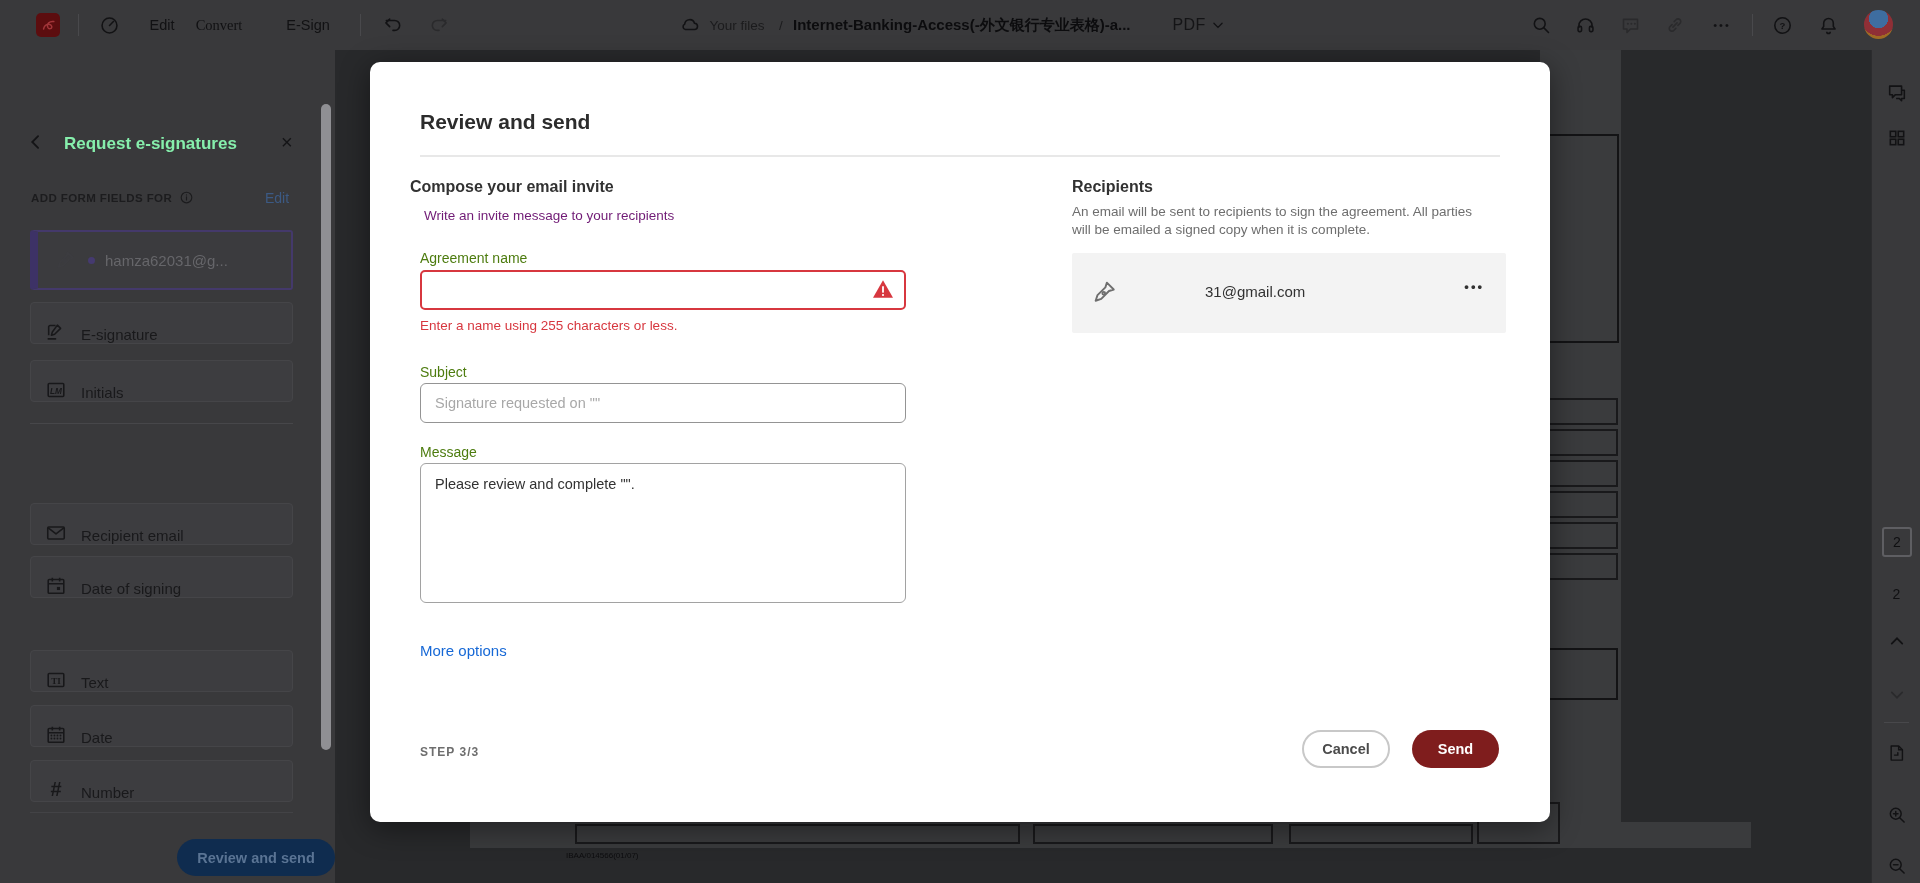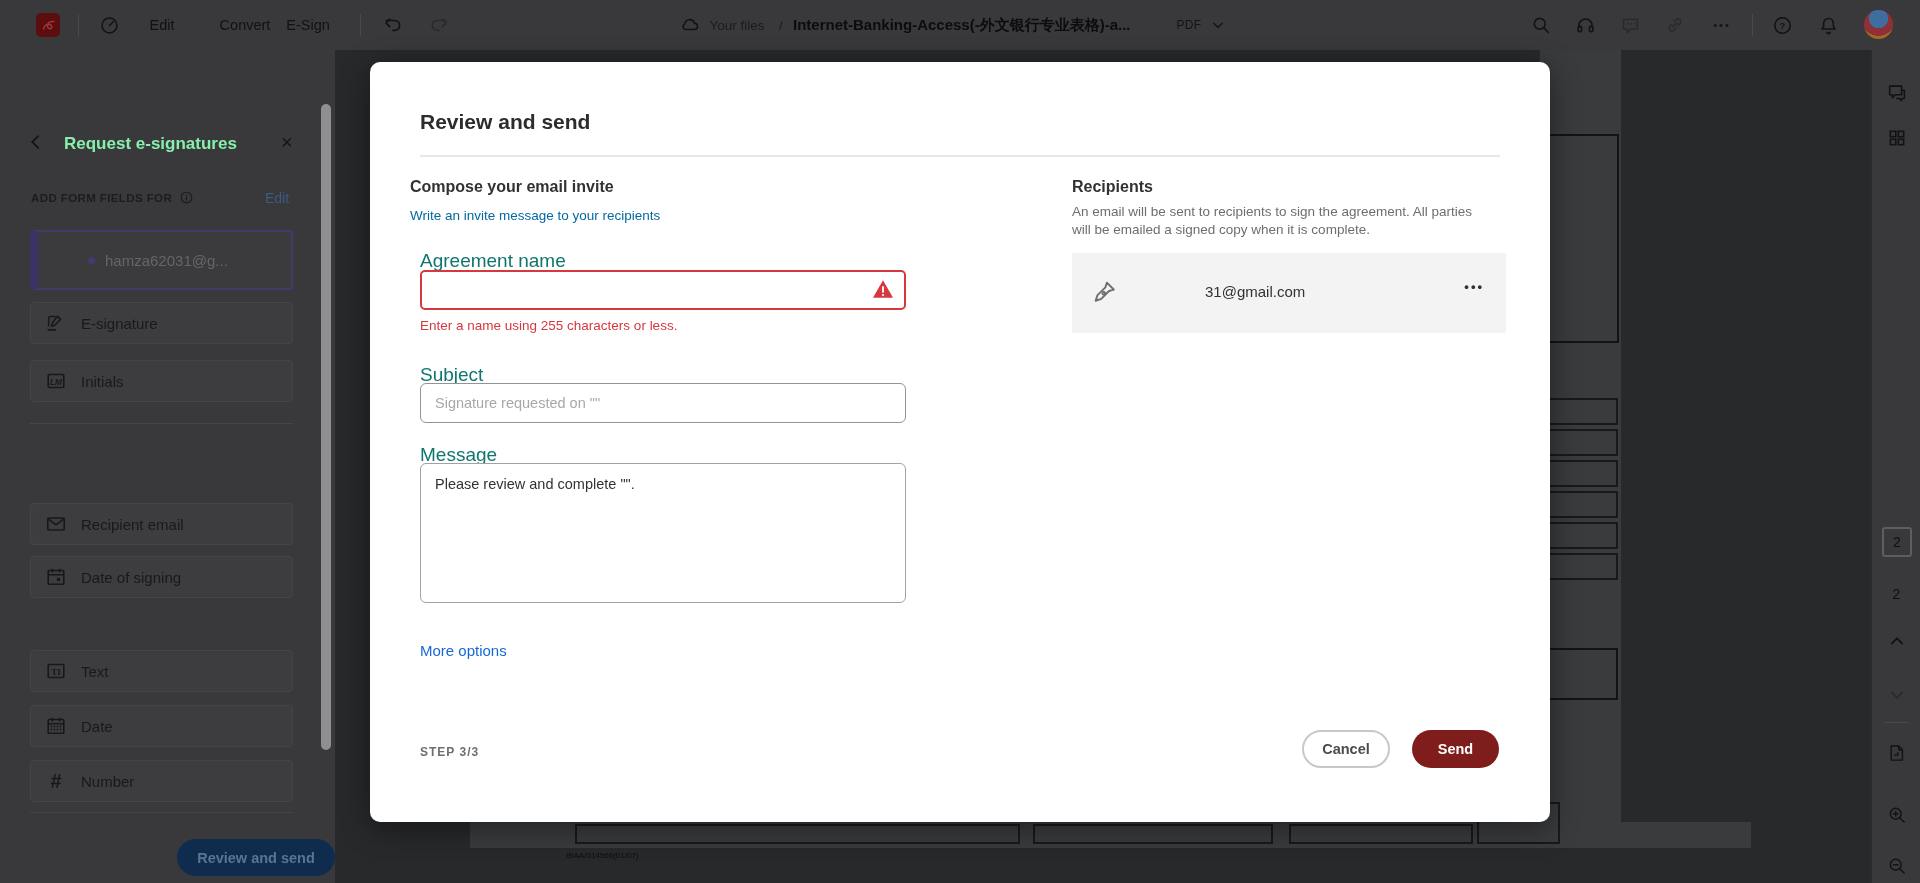--- a/index.html
+++ b/index.html
@@ -9,38 +9,38 @@
 
   
   .topbar { position:absolute; left:0; top:0; width:1920px; height:50px; background:#39393b; z-index:2; }
   .tb-item { position:absolute; top:0; height:50px; display:flex; align-items:center; justify-content:center; color:#121214; }
   .tb-menu { font-size:14.5px; color:#111113; cursor:default; }
   .vdiv { position:absolute; top:14px; width:1px; height:22px; background:#49494c; }
   .logo { position:absolute; left:36px; top:13px; width:24px; height:24px; border-radius:5px; background:#5c0d0f; display:flex; align-items:center; justify-content:center; }
   .dimmed { opacity:.38; }
   .crumb-dim { color:#1b1b1d; font-size:13.5px; }
   .fname { color:#0c0c0e; font-weight:bold; font-size:15px; max-width:372px; white-space:nowrap; overflow:hidden; }
-  .pdf-badge { color:#141416; font-size:12px; letter-spacing:.4px; }
+  .pdf-badge { color:#141416; font-size:16px; letter-spacing:.4px; }
   .dots { font-size:11px; letter-spacing:2px; color:#121214; }
   .avatar { position:absolute; left:1864px; top:10px; width:29px; height:29px; border-radius:50%;
             background:radial-gradient(circle at 50% 30%, #3e6da0 0 38%, #8f2f36 39% 68%, #a06a24 69%); }
 
   .sidebar { position:absolute; left:0; top:50px; width:335px; height:833px; background:#39393b; z-index:2; }
   .sb-title { position:absolute; left:64px; top:84px; font-size:17px; font-weight:bold; color:#86efac; }
   .sb-back { position:absolute; left:26px; top:82px; width:22px; height:22px; color:#141416; }
   .sb-close { position:absolute; left:281px; top:81px; font-size:20px; color:#141416; }
   .sb-caption { font-size:11.5px; letter-spacing:.4px; color:#1c1c1e; font-weight:bold; }
   .sb-edit { position:absolute; left:265px; top:140px; font-size:14px; color:#3c5a84; }
   .chip { position:absolute; left:30px; top:180px; width:263px; height:60px; background:#3b3b3e;
           border:2px solid #44396b; border-left:8px solid #3d3266; border-radius:3px;
           display:flex; align-items:center; gap:10px; padding-left:16px; }
   .chip-dot { width:7px; height:7px; border-radius:50%; background:#453a70; }
   .chip-mail { color:#66666a; font-size:15px; }
   .fieldbtn { position:absolute; left:30px; width:263px; height:42px; background:#3d3d40; border:1px solid #454548;
-              border-radius:4px; display:flex; align-items:center; gap:14px; padding-left:14px; color:#18181a; }
+              border-radius:4px; display:flex; align-items:flex-end; gap:14px; padding-left:14px; color:#18181a; }
   .fieldbtn .lbl { font-size:15px; color:#19191b; }
   .hline { position:absolute; left:30px; width:263px; height:1px; background:#47474a; }
   .sb-scroll { position:absolute; left:321px; top:54px; width:10px; height:646px; border-radius:5px; background:#8f8f93; }
   .sb-footer-btn { position:absolute; left:177px; top:789px; width:158px; height:37px; border-radius:19px;
                    background:#0f2c4f; color:#5a7494; font-weight:bold; font-size:14.5px; border:none;
                    display:flex; align-items:center; justify-content:center; }
 
   .viewer { position:absolute; left:335px; top:50px; width:1536px; height:833px; background:#28292b; z-index:1; }
   .pagefrag { position:absolute; background:#3a3b3d; }
   .pf-box { position:absolute; border:2px solid #131315; color:#0e0e10; font-size:11px; }
@@ -55,22 +55,22 @@
              display:flex; align-items:center; justify-content:center; font-size:14px; color:#0f0f11; }
   .railnum { position:absolute; left:0; top:536px; width:49px; text-align:center; font-size:14px; color:#101012; }
   .rail-div { position:absolute; left:12px; top:672px; width:25px; height:1px; background:#48484b; }
 
   
   .modal { position:absolute; left:370px; top:62px; width:1180px; height:760px; background:#ffffff; border-radius:10px;
            z-index:5; box-shadow:0 6px 30px rgba(0,0,0,.45); }
   .m-title { position:absolute; left:50px; top:48px; font-size:21px; font-weight:bold; color:#2c2c2c; }
   .m-div { position:absolute; left:50px; top:93px; width:1080px; height:2px; background:#e8e8e8; }
   .m-h2 { position:absolute; font-size:16px; font-weight:bold; color:#323232; }
-  .m-sub { position:absolute; left:40px; top:146px; font-size:13.5px; color:#0369a1; }
-  .m-label { position:absolute; font-size:19px; color:#0f766e; }
+  .m-sub { position:absolute; left:54px; top:146px; font-size:13.5px; color:#701a75; }
+  .m-label { position:absolute; font-size:14px; color:#4d7c0f; }
   .m-input { width:486px; height:40px; border:1px solid #949494; border-radius:6px; font-size:14.5px;
              padding:0 14px; color:#323232; font-family:"Liberation Sans",sans-serif; background:#fff; outline:none; }
   .m-input::placeholder { color:#a8a8a8; }
   .agr-wrap { position:absolute; left:50px; top:208px; width:486px; }
   .agr-wrap input { border:2px solid #d7373f; border-radius:5px; }
   .warn { position:absolute; right:12px; top:9px; }
   .m-error { position:absolute; left:50px; top:256px; font-size:13.5px; color:#d7373f; }
   .subj-wrap { position:absolute; left:50px; top:321px; }
   .m-textarea { position:absolute; left:50px; top:401px; width:486px; height:140px; border:1px solid #a2a2a2;
                 border-radius:6px; font-size:14.5px; color:#323232; padding:12px 14px; resize:none;
@@ -126,21 +126,21 @@
       </svg>
     </div>
     <div class="vdiv" style="left:78px;"></div>
     <div class="tb-item" style="left:94px; width:30px;">
       <svg width="21" height="21" viewBox="0 0 24 24" fill="none" stroke="currentColor" stroke-width="1.8" stroke-linecap="round">
         <circle cx="12" cy="12" r="8.5"></circle>
           <path d="M12 12l4.5-4.5"></path>
       </svg>
     </div>
     <div class="tb-item tb-menu" style="left:140px; width:44px;">Edit</div>
-    <div class="tb-item tb-menu" style="left:212px; width:66px;">Convert</div>
+    <div class="tb-item tb-menu" style="left:186px; width:66px;font-family:Liberation Serif, serif;">Convert</div>
     <div class="tb-item tb-menu" style="left:280px; width:56px;">E-Sign</div>
     <div class="vdiv" style="left:360px;"></div>
     <div class="tb-item" style="left:378px; width:30px;">
       <svg width="20" height="20" viewBox="0 0 24 24" fill="none" stroke="currentColor" stroke-width="1.9" stroke-linecap="round" stroke-linejoin="round">
         <path d="M8 5 3.5 9.5 8 14"></path>
           <path d="M4 9.5h10a6 6 0 0 1 0 12h-2" transform="translate(0,-3)"></path>
       </svg>
     </div>
     <div class="tb-item dimmed" style="left:424px; width:30px;">
       <svg width="20" height="20" viewBox="0 0 24 24" fill="none" stroke="currentColor" stroke-width="1.9" stroke-linecap="round" stroke-linejoin="round" transform="scale(-1,1)">

